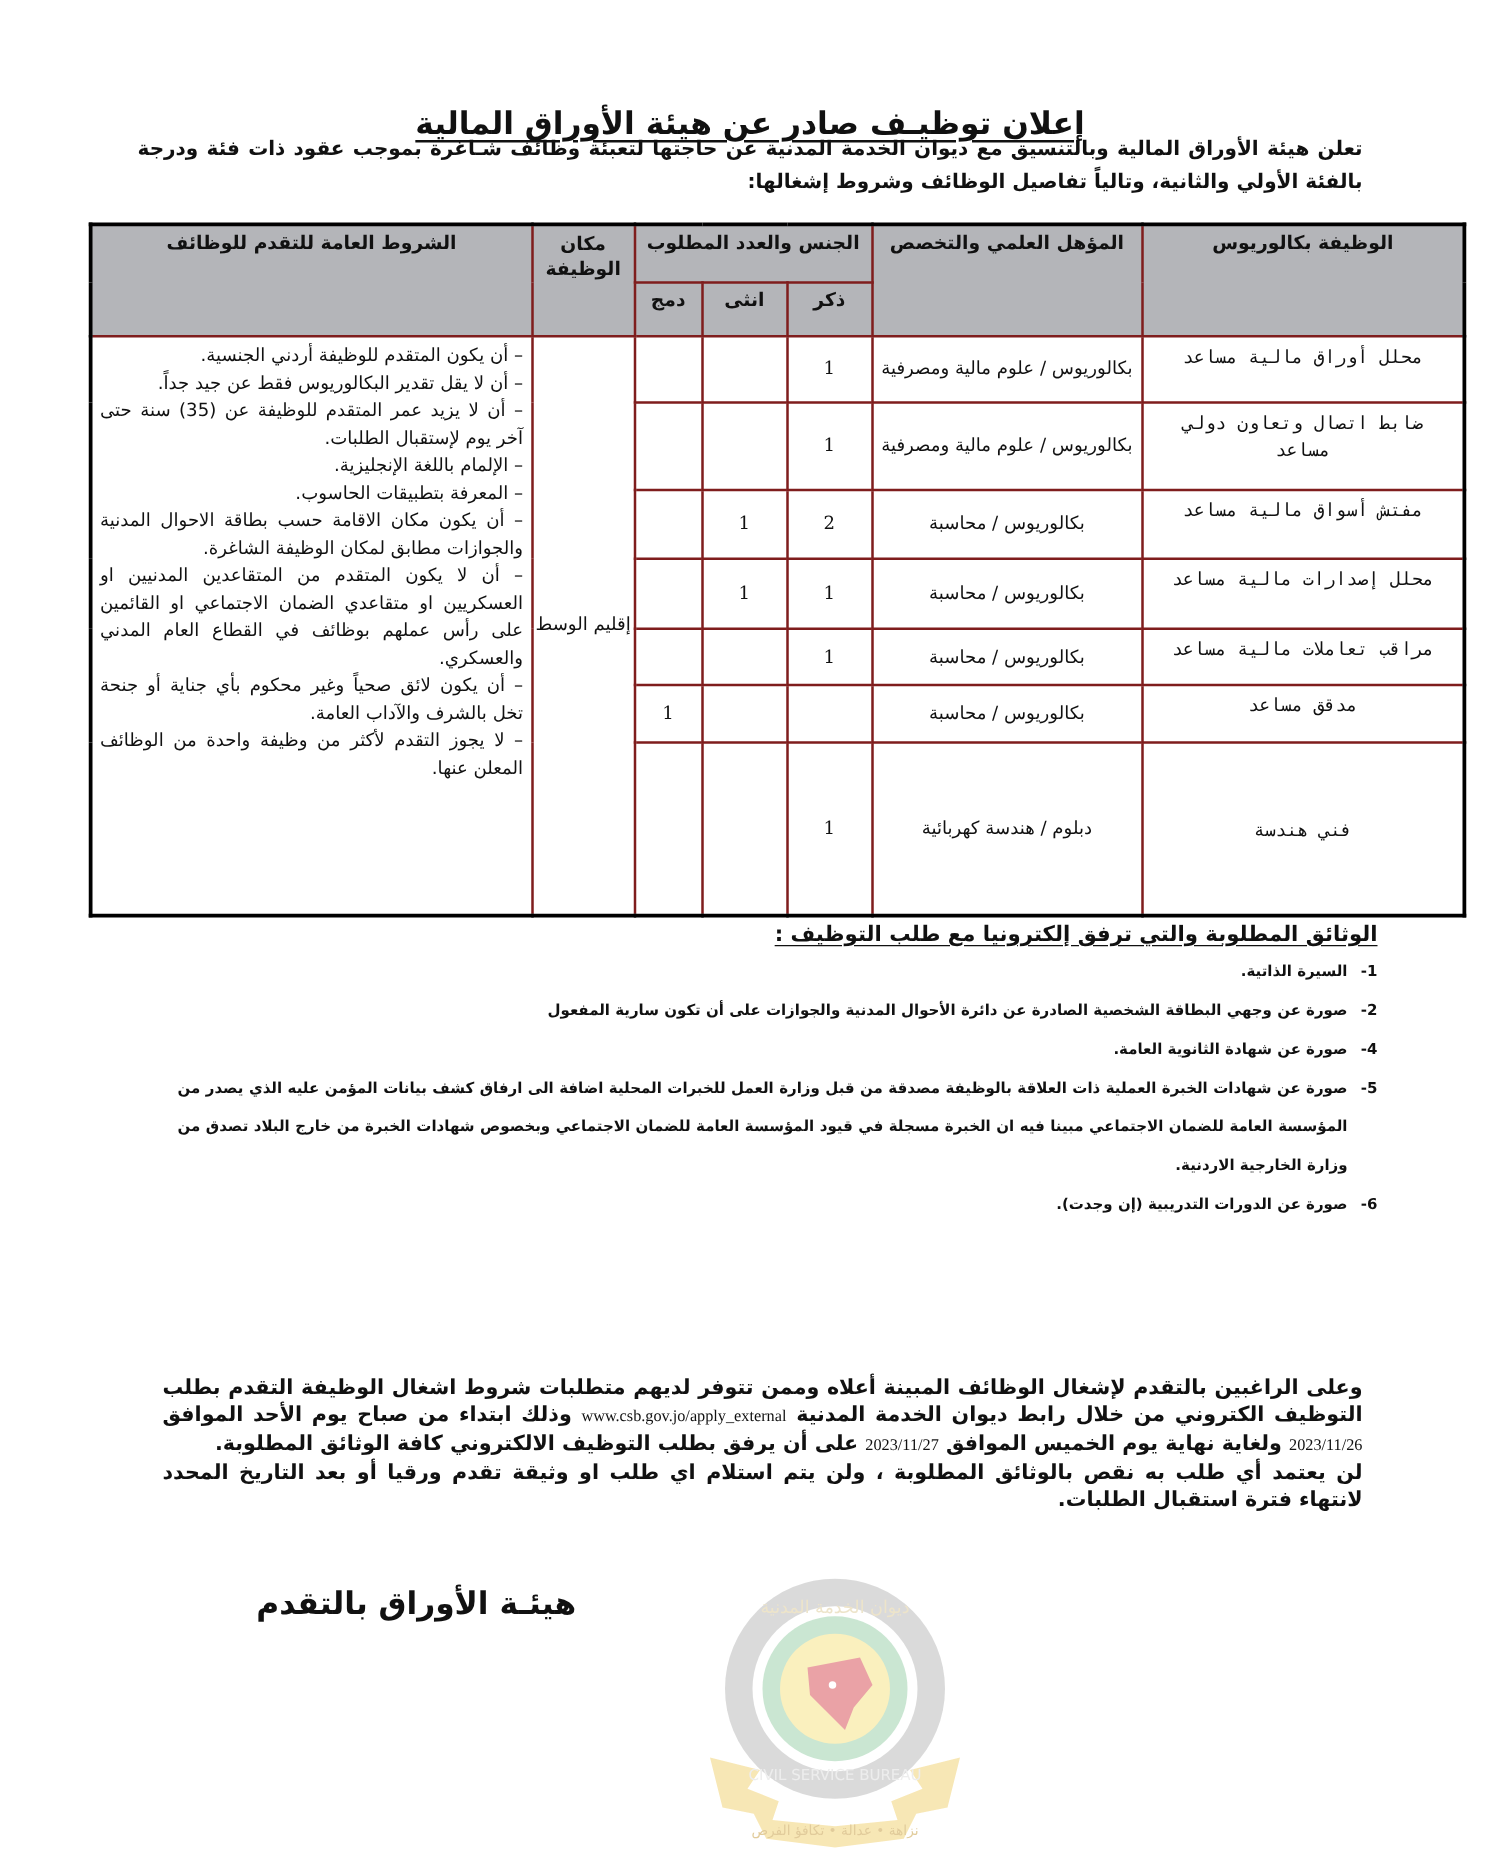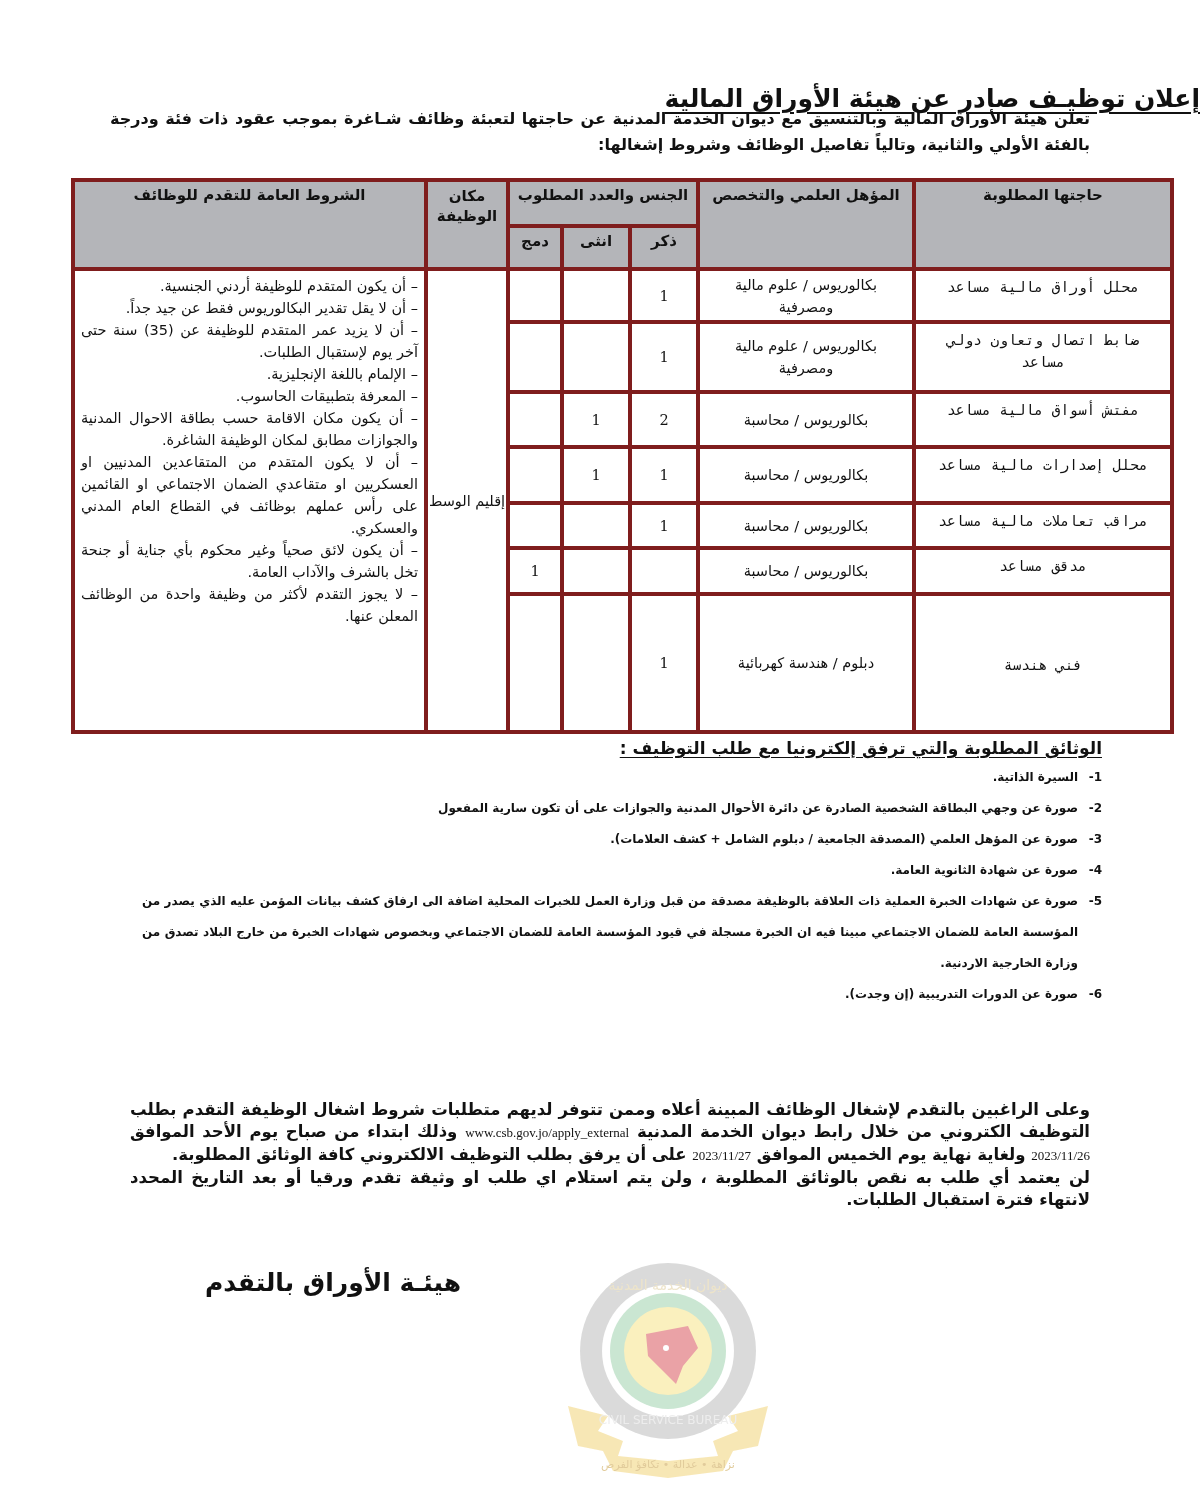--- a/index.html
+++ b/index.html
@@ -1,35 +1,35 @@
 <!DOCTYPE html>
 <html lang="ar" dir="rtl"><head>
   <meta charset="utf-8">
   <style>
     * { box-sizing: border-box; margin: 0; padding: 0; }
     html, body { width: 1200px; height: 1493px; background: #ffffff; overflow: hidden; }
     body { font-family: "DejaVu Sans", "Liberation Sans", sans-serif; color: #111; position: relative; direction: rtl; }
 
     .title {
-      position: absolute; top: 84px; left: 0; width: 1200px; text-align: right;
+      position: absolute; top: 84px; left: 0; width: 1200px; text-align: center;
       font-weight: bold; font-size: 25px; letter-spacing: 0px;
     }
     .title span { text-decoration: underline; text-underline-offset: 5px; text-decoration-thickness: 2px; }
 
     .intro {
       position: absolute; top: 106px; right: 110px; width: 980px;
       font-size: 16px; font-weight: bold; line-height: 26px; text-align: justify;
     }
 
     table.jobs {
       position: absolute; top: 178px; left: 71px; width: 1099px; height: 556px;
       border-collapse: collapse; table-layout: fixed; direction: rtl;
       border: 3px solid #000;
     }
-    table.jobs th, table.jobs td { border: 4px solid #7f1d1d; vertical-align: top; }
+    table.jobs th, table.jobs td { border: 2px solid #7f1d1d; vertical-align: top; }
     table.jobs th { background: #b4b5b9; font-weight: bold; font-size: 15px; padding-top: 4px; text-align: center; }
     table.jobs td { font-size: 14.5px; line-height: 22px; }
     td.job { padding: 6px 8px 0 8px; text-align: center; font-family: Liberation Mono, monospace; }
     td.qual { text-align: center; vertical-align: middle !important; padding: 0 6px; }
     td.num { text-align: center; vertical-align: middle !important; font-family: "DejaVu Serif", "Liberation Serif", serif; font-size: 16px; }
     td.place { text-align: center; vertical-align: middle !important; font-size: 14px; line-height: 20px; }
     td.conds { padding: 4px 6px 0 6px; font-size: 14.5px; line-height: 23px; text-align: justify; }
     td.conds .cond { display: block; }
     td.conds .cond::before { content: "– "; }
 
@@ -68,21 +68,21 @@
     <col style="width:258px">
     <col style="width:216px">
     <col style="width:68px">
     <col style="width:68px">
     <col style="width:54px">
     <col style="width:82px">
     <col style="width:353px">
   </colgroup>
   <thead>
     <tr style="height:46px">
-      <th rowspan="2">حاجتها المطلوبة</th>
+      <th rowspan="2">الوظيفة بكالوريوس</th>
       <th rowspan="2">المؤهل العلمي والتخصص</th>
       <th colspan="3">الجنس والعدد المطلوب</th>
       <th rowspan="2" style="line-height:20px">مكان الوظيفة</th>
       <th rowspan="2">الشروط العامة للتقدم للوظائف</th>
     </tr>
     <tr style="height:43px">
       <th>ذكر</th>
       <th>انثى</th>
       <th>دمج</th>
     </tr>
@@ -150,21 +150,20 @@
       <td class="num"></td>
     </tr>
   </tbody>
 </table>
 
 <div class="docs-heading">الوثائق المطلوبة والتي ترفق إلكترونيا مع طلب التوظيف :</div>
 
 <ol class="docs">
   <li><span class="n">1-</span><span>السيرة الذاتية.</span></li>
   <li><span class="n">2-</span><span>صورة عن وجهي البطاقة الشخصية الصادرة عن دائرة الأحوال المدنية والجوازات على أن تكون سارية المفعول</span></li>
-  <li><span class="n">3-</span><span>صورة عن المؤهل العلمي (المصدقة الجامعية / دبلوم الشامل + كشف العلامات).</span></li>
   <li><span class="n">4-</span><span>صورة عن شهادة الثانوية العامة.</span></li>
   <li><span class="n">5-</span><span>صورة عن شهادات الخبرة العملية ذات العلاقة بالوظيفة مصدقة من قبل وزارة العمل للخبرات المحلية اضافة الى ارفاق كشف بيانات المؤمن عليه الذي يصدر من المؤسسة العامة للضمان الاجتماعي مبينا فيه ان الخبرة مسجلة في قيود المؤسسة العامة للضمان الاجتماعي وبخصوص شهادات الخبرة من خارج البلاد تصدق من وزارة الخارجية الاردنية.</span></li>
   <li><span class="n">6-</span><span>صورة عن الدورات التدريبية (إن وجدت).</span></li>
 </ol>
 
 <div class="apply">
   <p>
     <span>وعلى الراغبين بالتقدم لإشغال الوظائف المبينة أعلاه وممن تتوفر لديهم متطلبات شروط اشغال الوظيفة التقدم بطلب التوظيف الكتروني من خلال رابط ديوان الخدمة المدنية</span>
     <span class="url">www.csb.gov.jo/apply_external</span>
     <span>وذلك ابتداء من صباح يوم الأحد الموافق</span>

